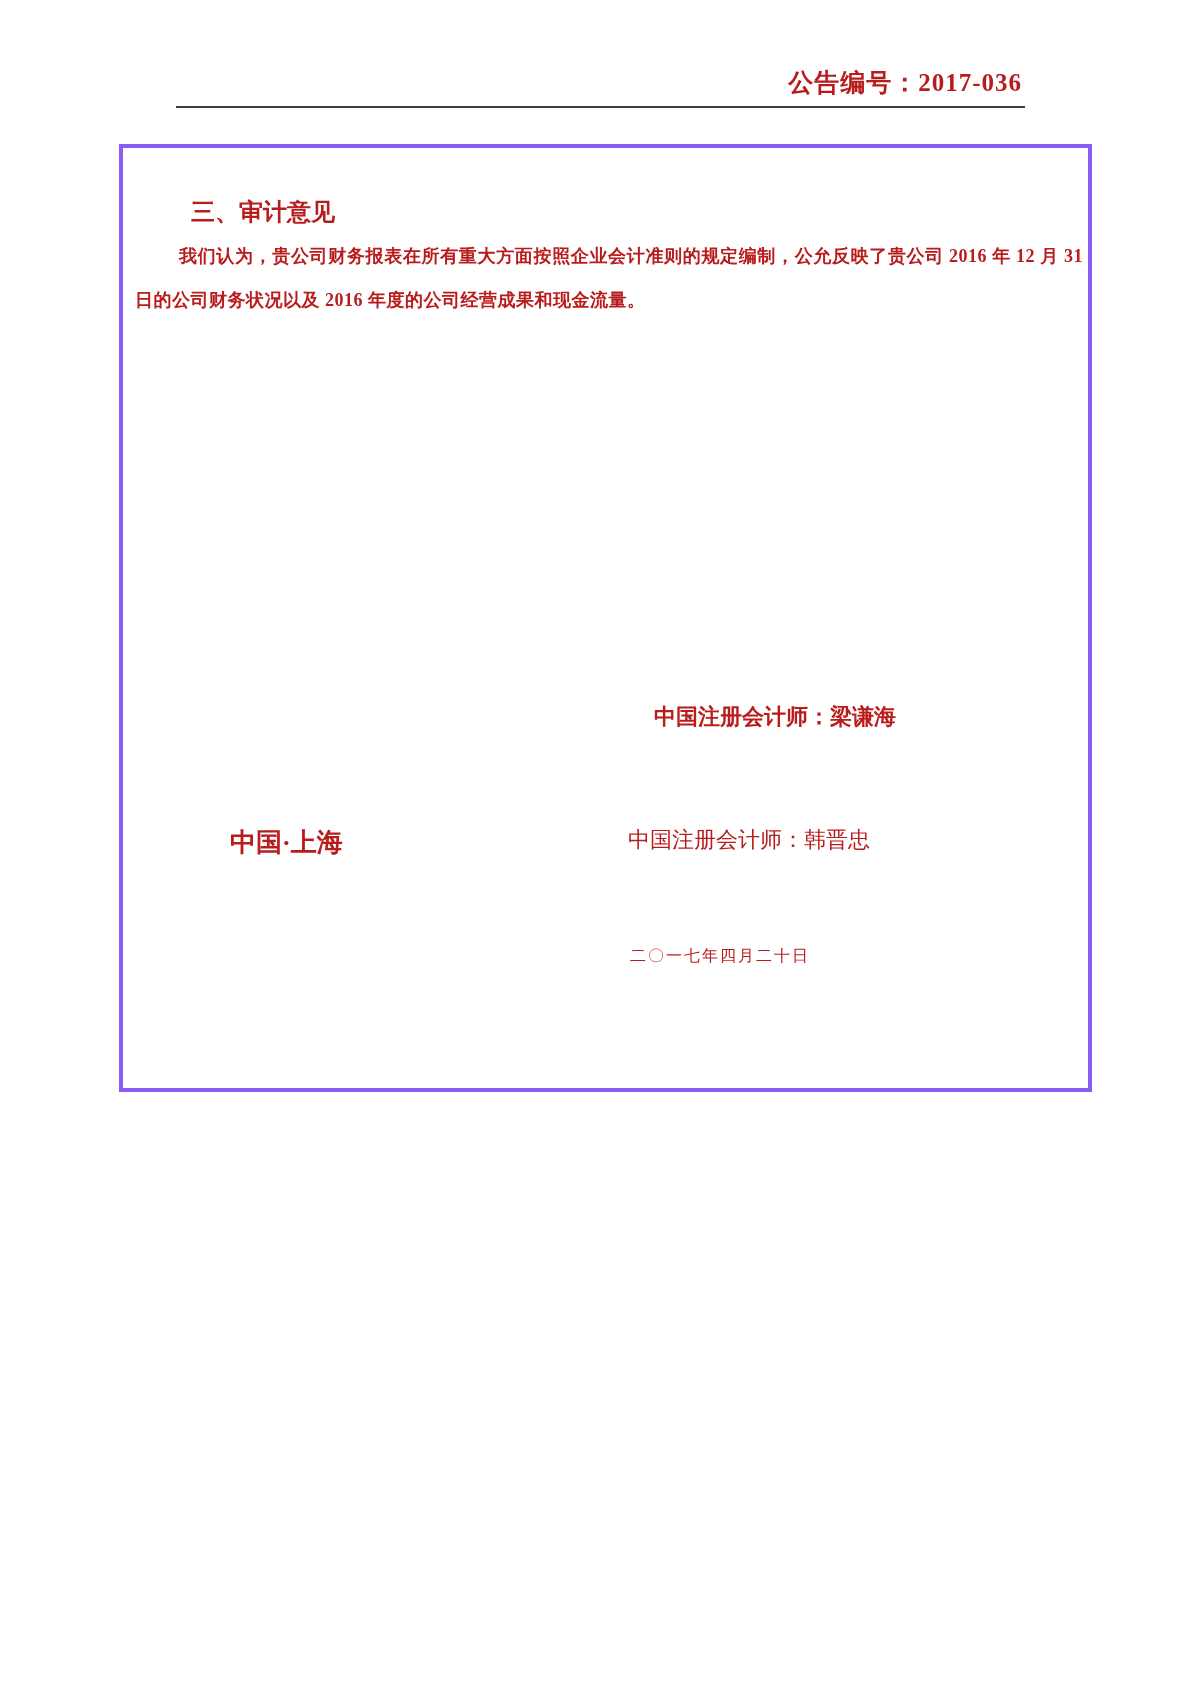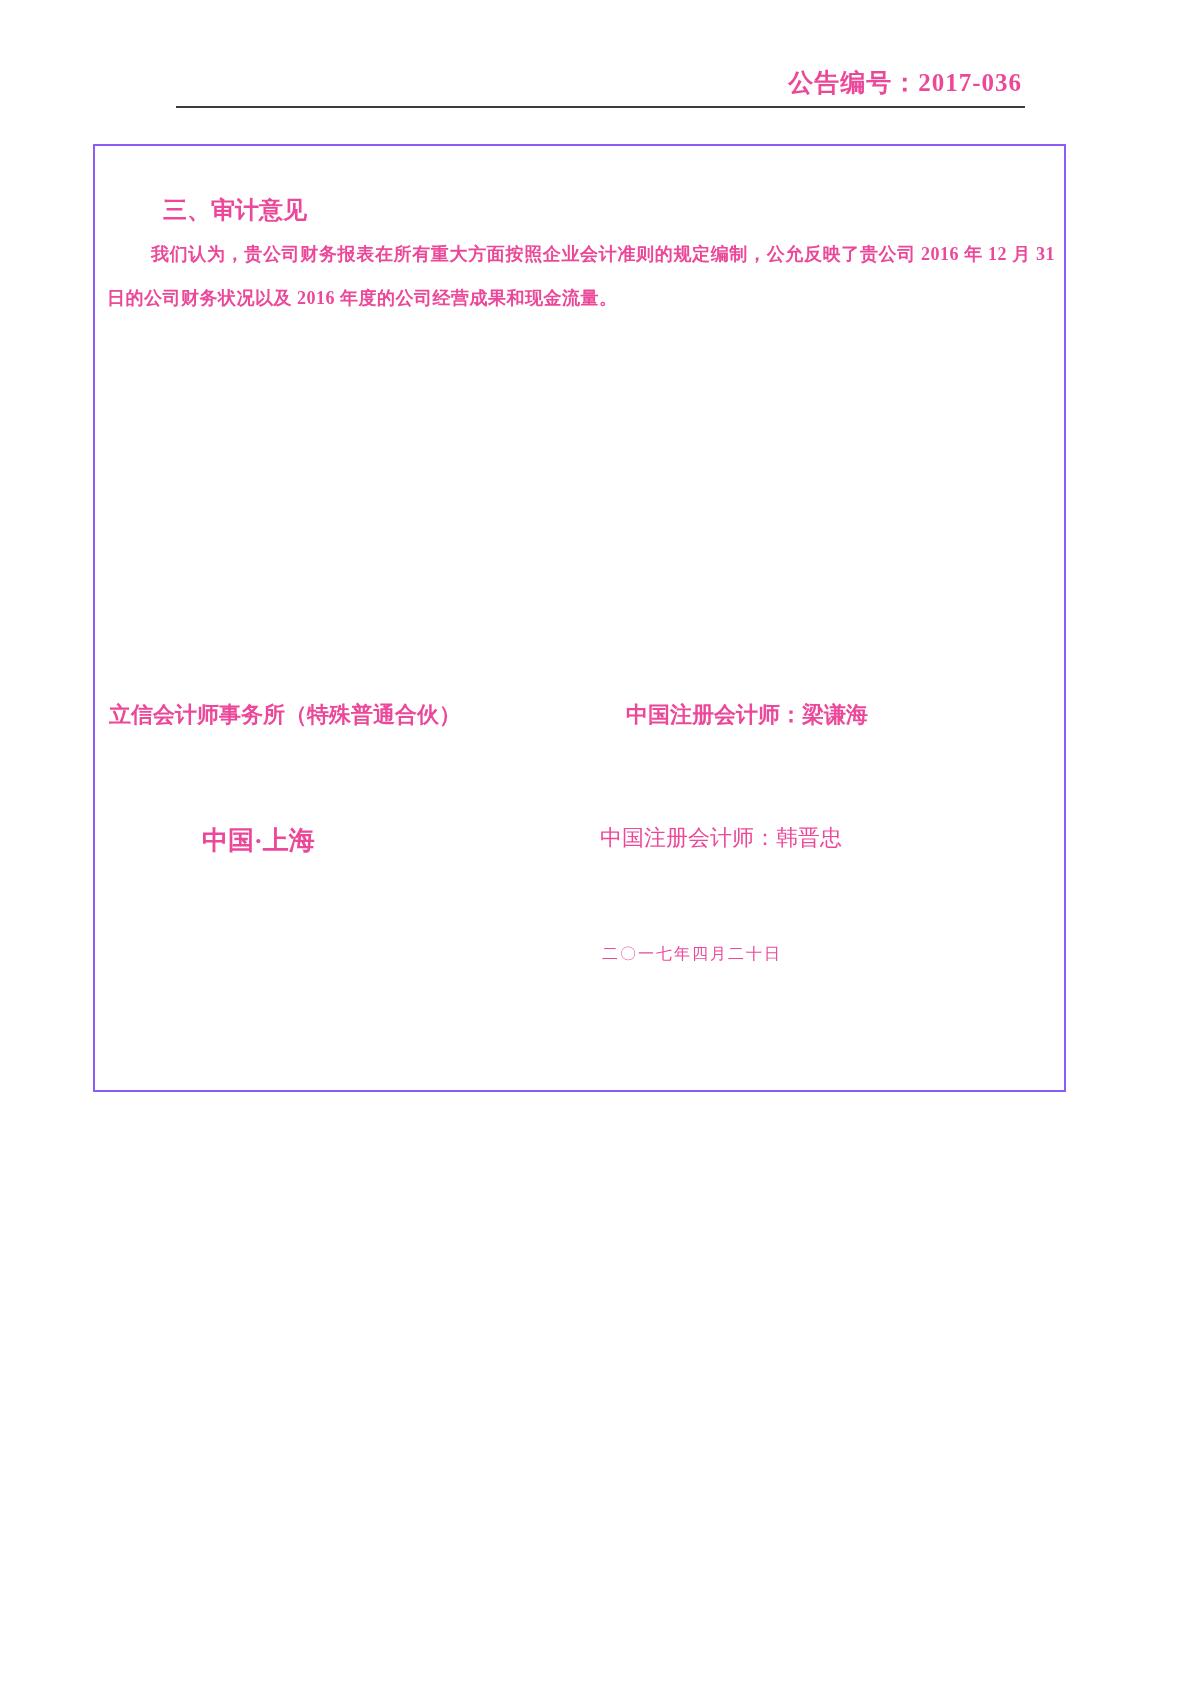--- a/index.html
+++ b/index.html
@@ -6,21 +6,21 @@
     margin: 0;
     padding: 0;
     background: #ffffff;
   }
   .page {
     position: relative;
     width: 1200px;
     height: 1394px;
     background: #ffffff;
     font-family: "Liberation Serif", "DejaVu Serif", serif;
-    color: #ec4899;
+    color: #b91c1c;
     overflow: hidden;
   }
   .header-number {
     position: absolute;
     top: 66px;
     right: 178px;
     font-size: 25px;
     font-weight: bold;
     letter-spacing: 1px;
     white-space: nowrap;
@@ -28,25 +28,25 @@
   .header-rule {
     position: absolute;
     top: 106px;
     left: 176px;
     width: 849px;
     height: 2px;
     background: #3c3c3c;
   }
   .audit-box {
     position: absolute;
-    left: 93px;
+    left: 119px;
     top: 144px;
     width: 973px;
     height: 948px;
-    border: 2px solid #8b5cf6;
+    border: 4px solid #8b5cf6;
     box-sizing: border-box;
     background: #ffffff;
   }
   .box-heading {
     position: absolute;
     left: 68px;
     top: 48px;
     font-size: 24px;
     font-weight: bold;
     white-space: nowrap;
@@ -114,21 +114,20 @@
   <div class="header-number">公告编号：2017-036</div>
 
   <div class="header-rule"></div>
 
   <div class="audit-box">
 
     <div class="box-heading">三、审计意见</div>
 
     <div class="box-paragraph">我们认为，贵公司财务报表在所有重大方面按照企业会计准则的规定编制，公允反映了贵公司 2016 年 12 月 31 日的公司财务状况以及 2016 年度的公司经营成果和现金流量。</div>
 
-    <div class="firm-name">立信会计师事务所（特殊普通合伙）</div>
 
     <div class="cpa-1">中国注册会计师：梁谦海</div>
 
     <div class="firm-location">中国·上海</div>
 
     <div class="cpa-2">中国注册会计师：韩晋忠</div>
 
     <div class="report-date">二〇一七年四月二十日</div>
 
   </div>

